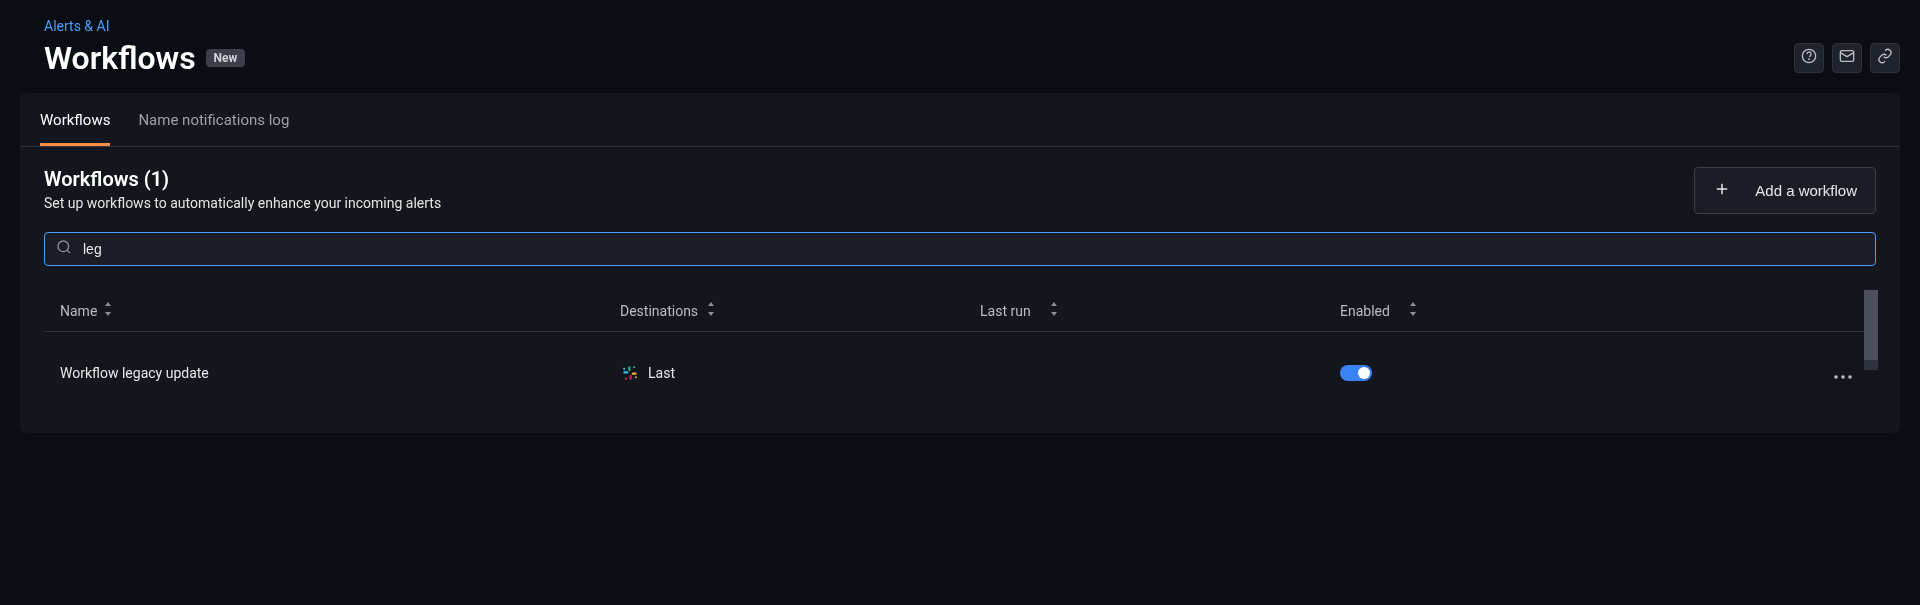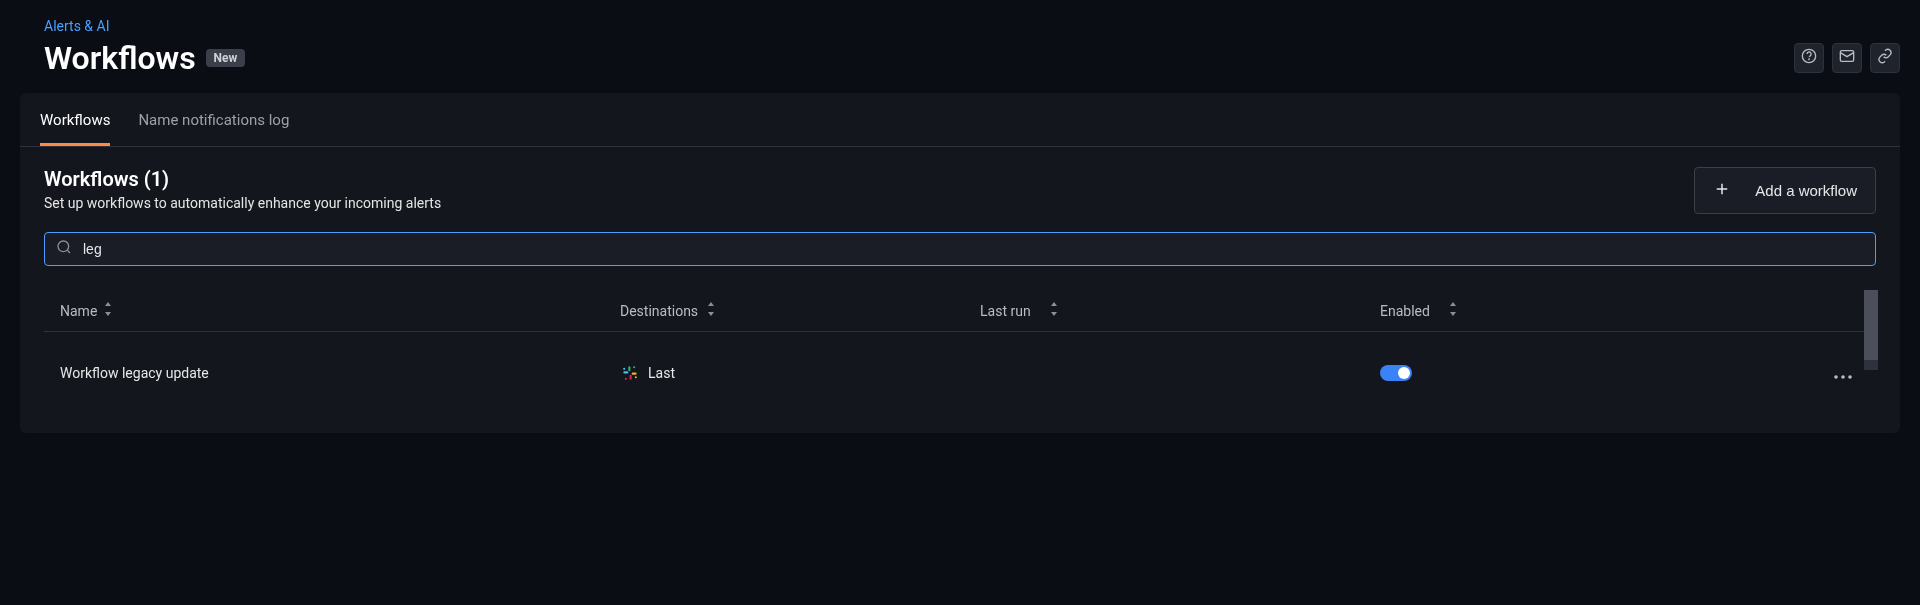--- a/index.html
+++ b/index.html
@@ -175,21 +175,20 @@
       flex: 0 0 360px;
       display: flex;
       align-items: center;
       gap: 18px;
     }
     .col-enabled {
       flex: 0 0 100px;
       display: flex;
       align-items: center;
       gap: 18px;
-      margin-left: 40px;
     }
     .col-actions {
       flex: 1;
       display: flex;
       justify-content: flex-end;
     }
     .sort-caret {
       color: #8a8f99;
       font-size: 12px;
       cursor: pointer;

